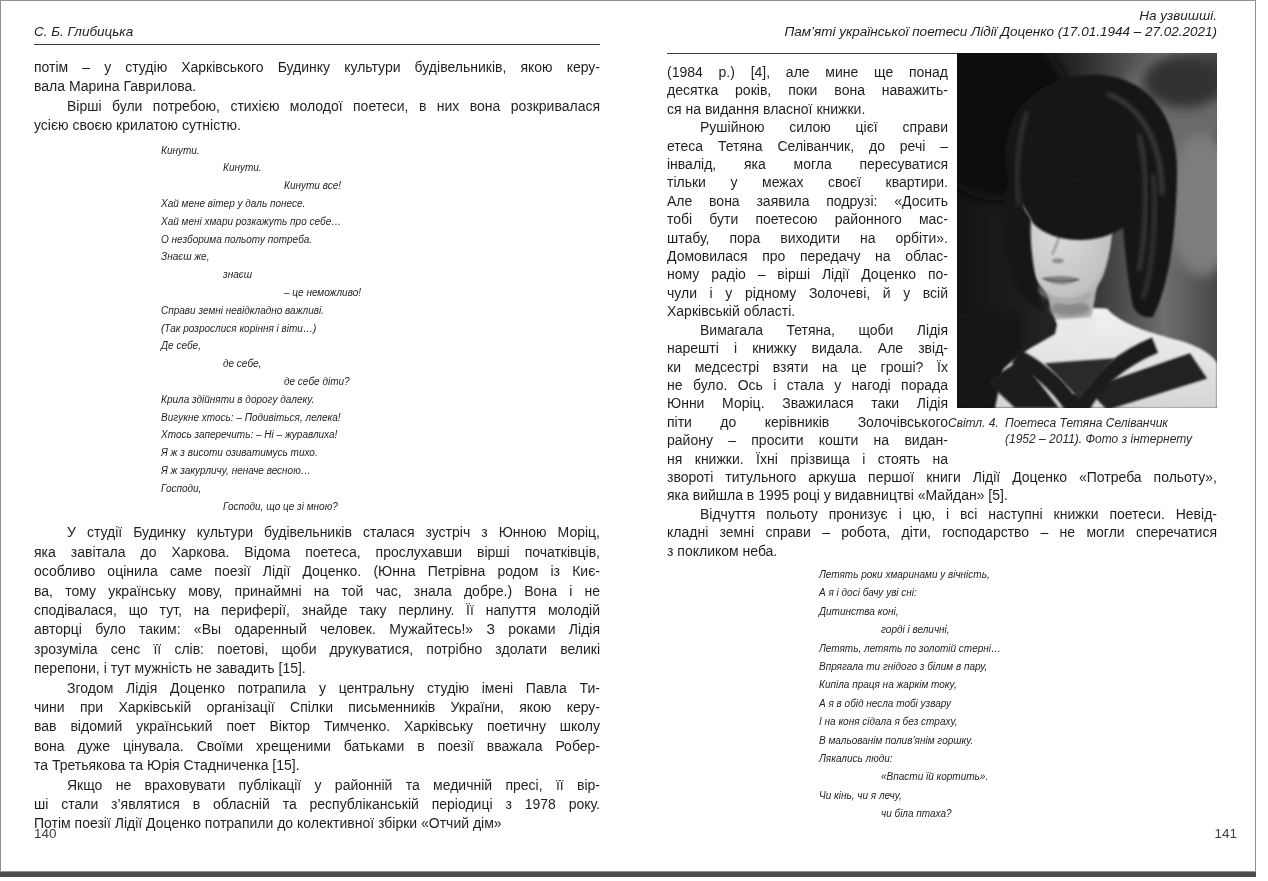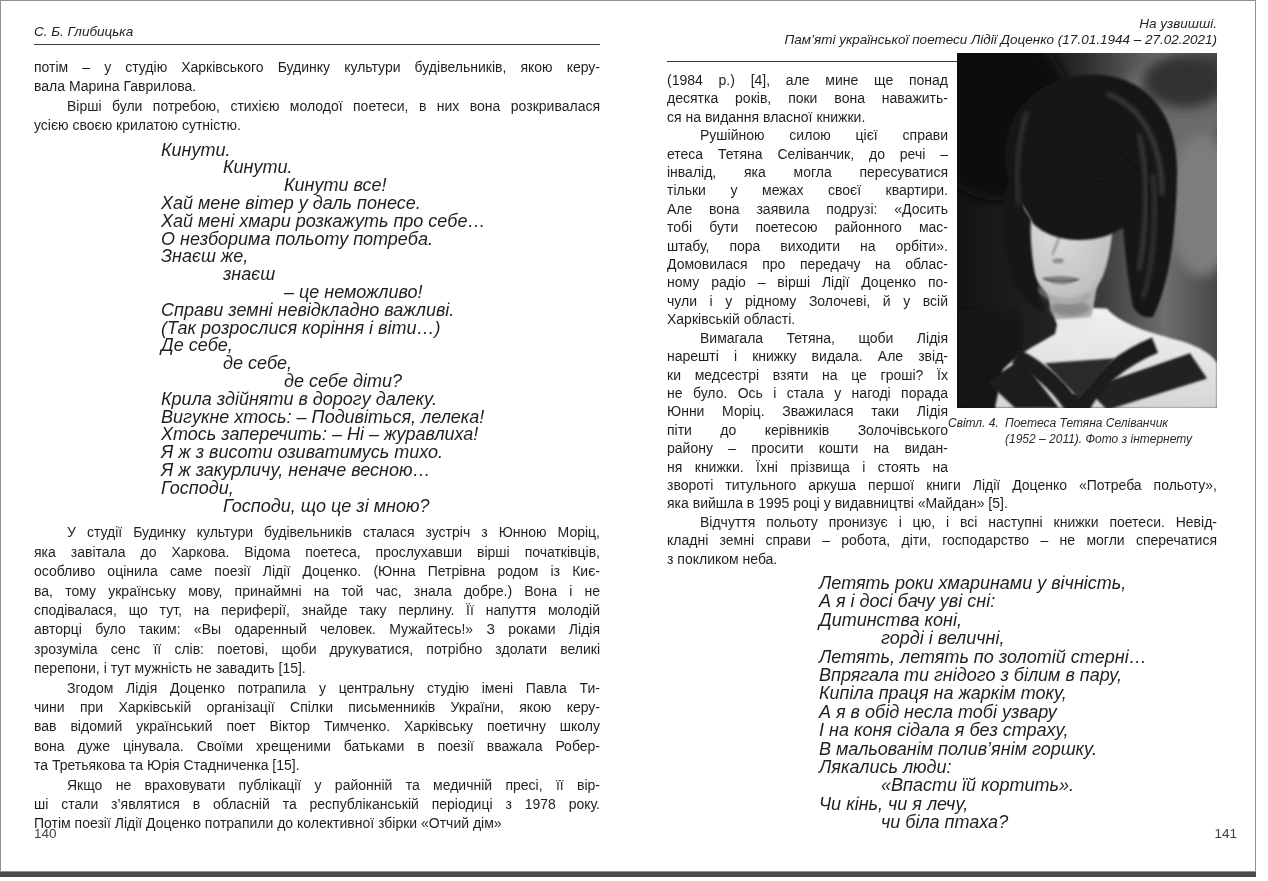--- a/index.html
+++ b/index.html
@@ -10,34 +10,34 @@
   .frame{position:absolute;left:0;top:0;width:1254px;height:870px;border:1px solid #909090;pointer-events:none;}
   .bottom-edge{position:absolute;left:0;top:872px;width:1256px;height:5px;background:#4c4c4c;}
 
   
   .page{position:absolute;top:0;}
   .page-left{left:34px;width:566px;font-size:14px;line-height:19.4px;}
   .page-right{left:667px;width:550px;font-size:14px;line-height:18.4px;}
 
   .running-head{font-style:italic;font-size:13.5px;color:#222;border-bottom:1.5px solid #3a3a3a;}
   .page-left .running-head{margin-top:24px;padding-bottom:5px;line-height:15px;}
-  .page-right .running-head{margin-top:16px;padding-bottom:13px;line-height:16px;text-align:right;}
+  .page-right .running-head{margin-top:8px;padding-bottom:13px;line-height:16px;text-align:right;}
 
   .page-left .body{margin-top:13px;}
   .page-right .body{margin-top:9px;}
 
   
   .line{white-space:nowrap;}
   .line.j{white-space:normal;text-align:justify;text-align-last:justify;}
   .line.e{text-align:left;}
   .line.n{width:281px;}
   .line.ind{text-indent:33px;}
 
   
-  .poem{font-style:italic;font-size:18px;}
+  .poem{font-style:italic;font-size:10px;}
   .page-left .poem{margin:6px 0 8px 127px;line-height:17.8px;}
   .page-right .poem{margin:6px 0 0 152px;line-height:18.4px;}
   .pline.lv1{padding-left:62px;}
   .pline.lv2{padding-left:123px;}
 
   
   .figure{position:absolute;left:290px;top:53px;width:260px;}
   .photo{width:260px;height:355px;display:block;}
   .figure-caption{position:absolute;left:-9px;top:363px;width:269px;font-style:italic;
                   font-size:12px;line-height:15.5px;color:#2a2a2a;padding-left:57px;}

